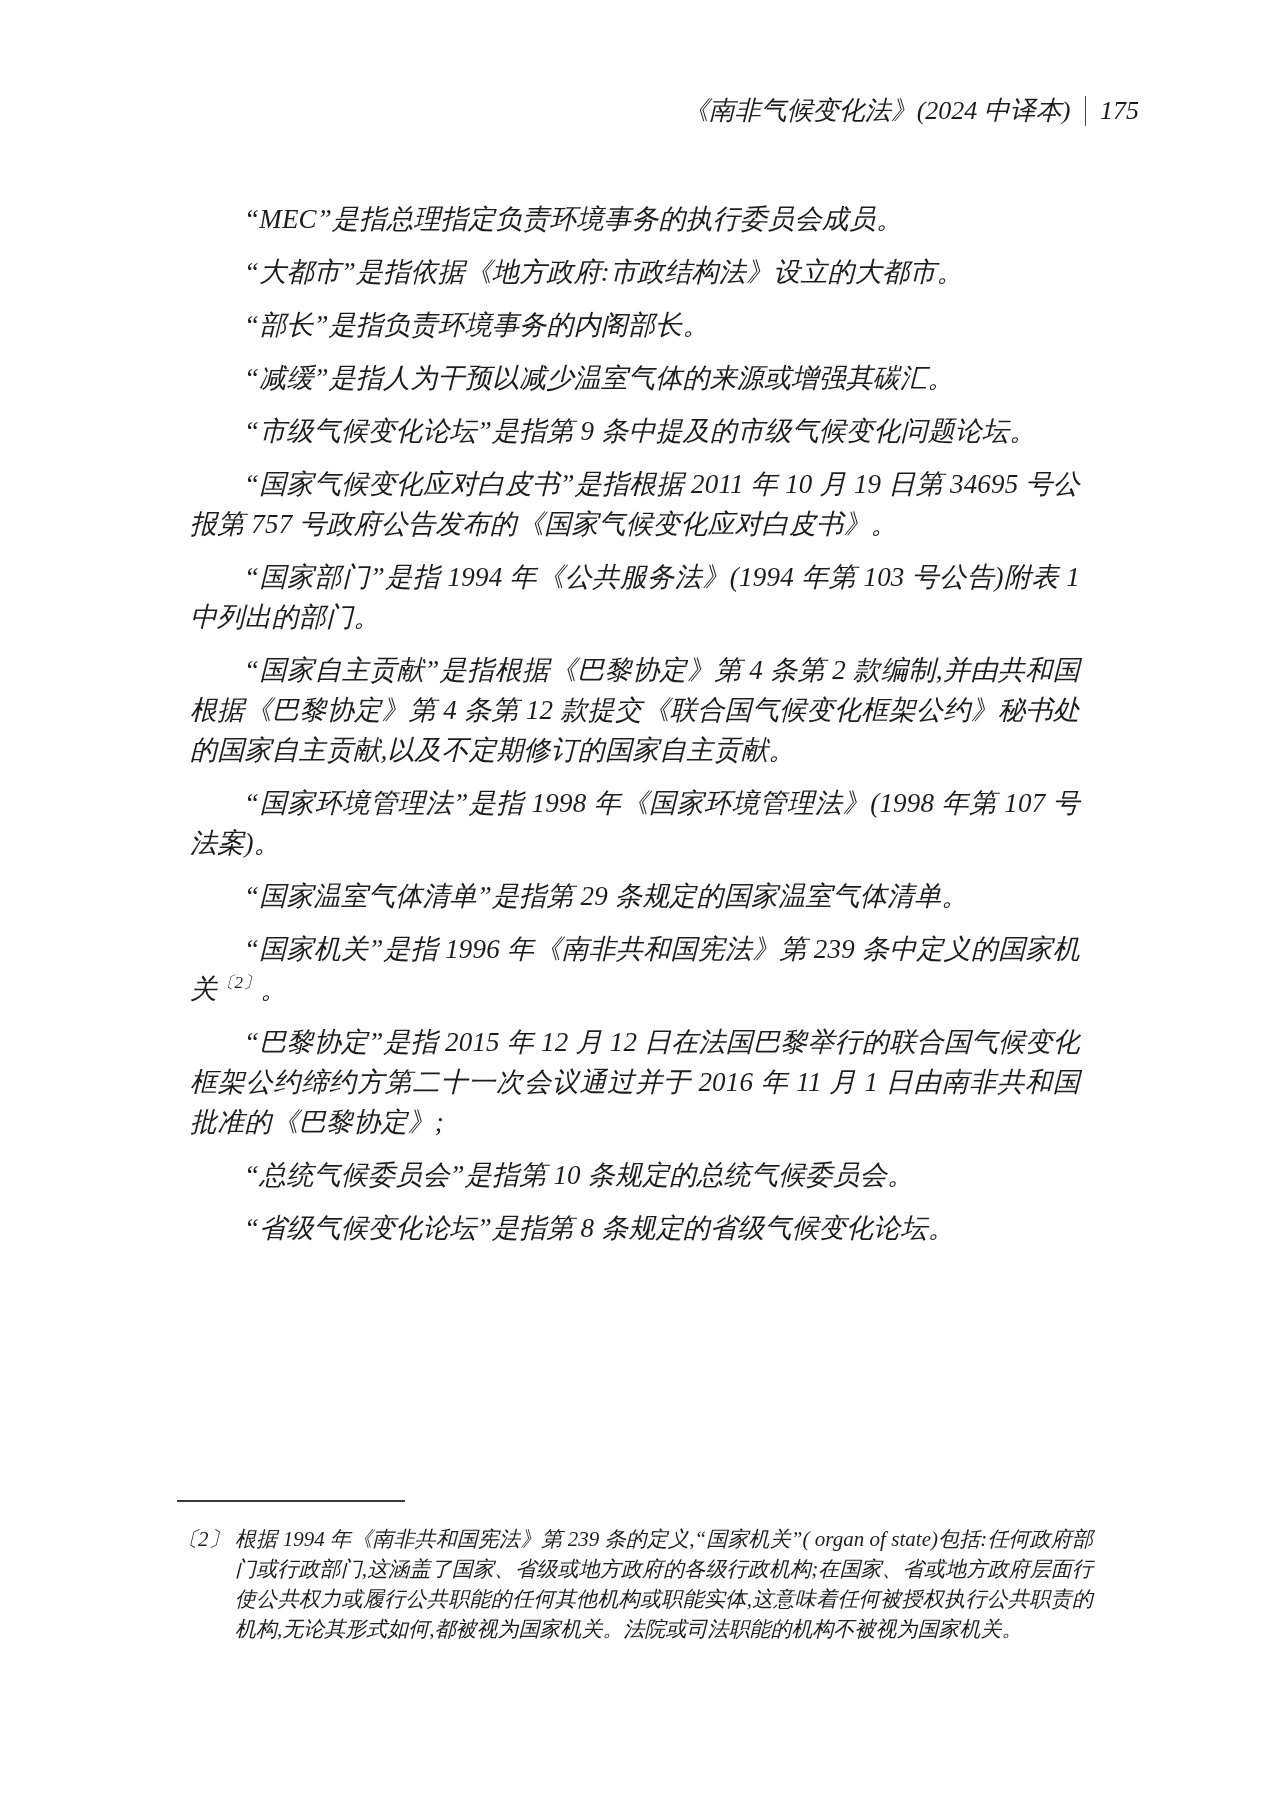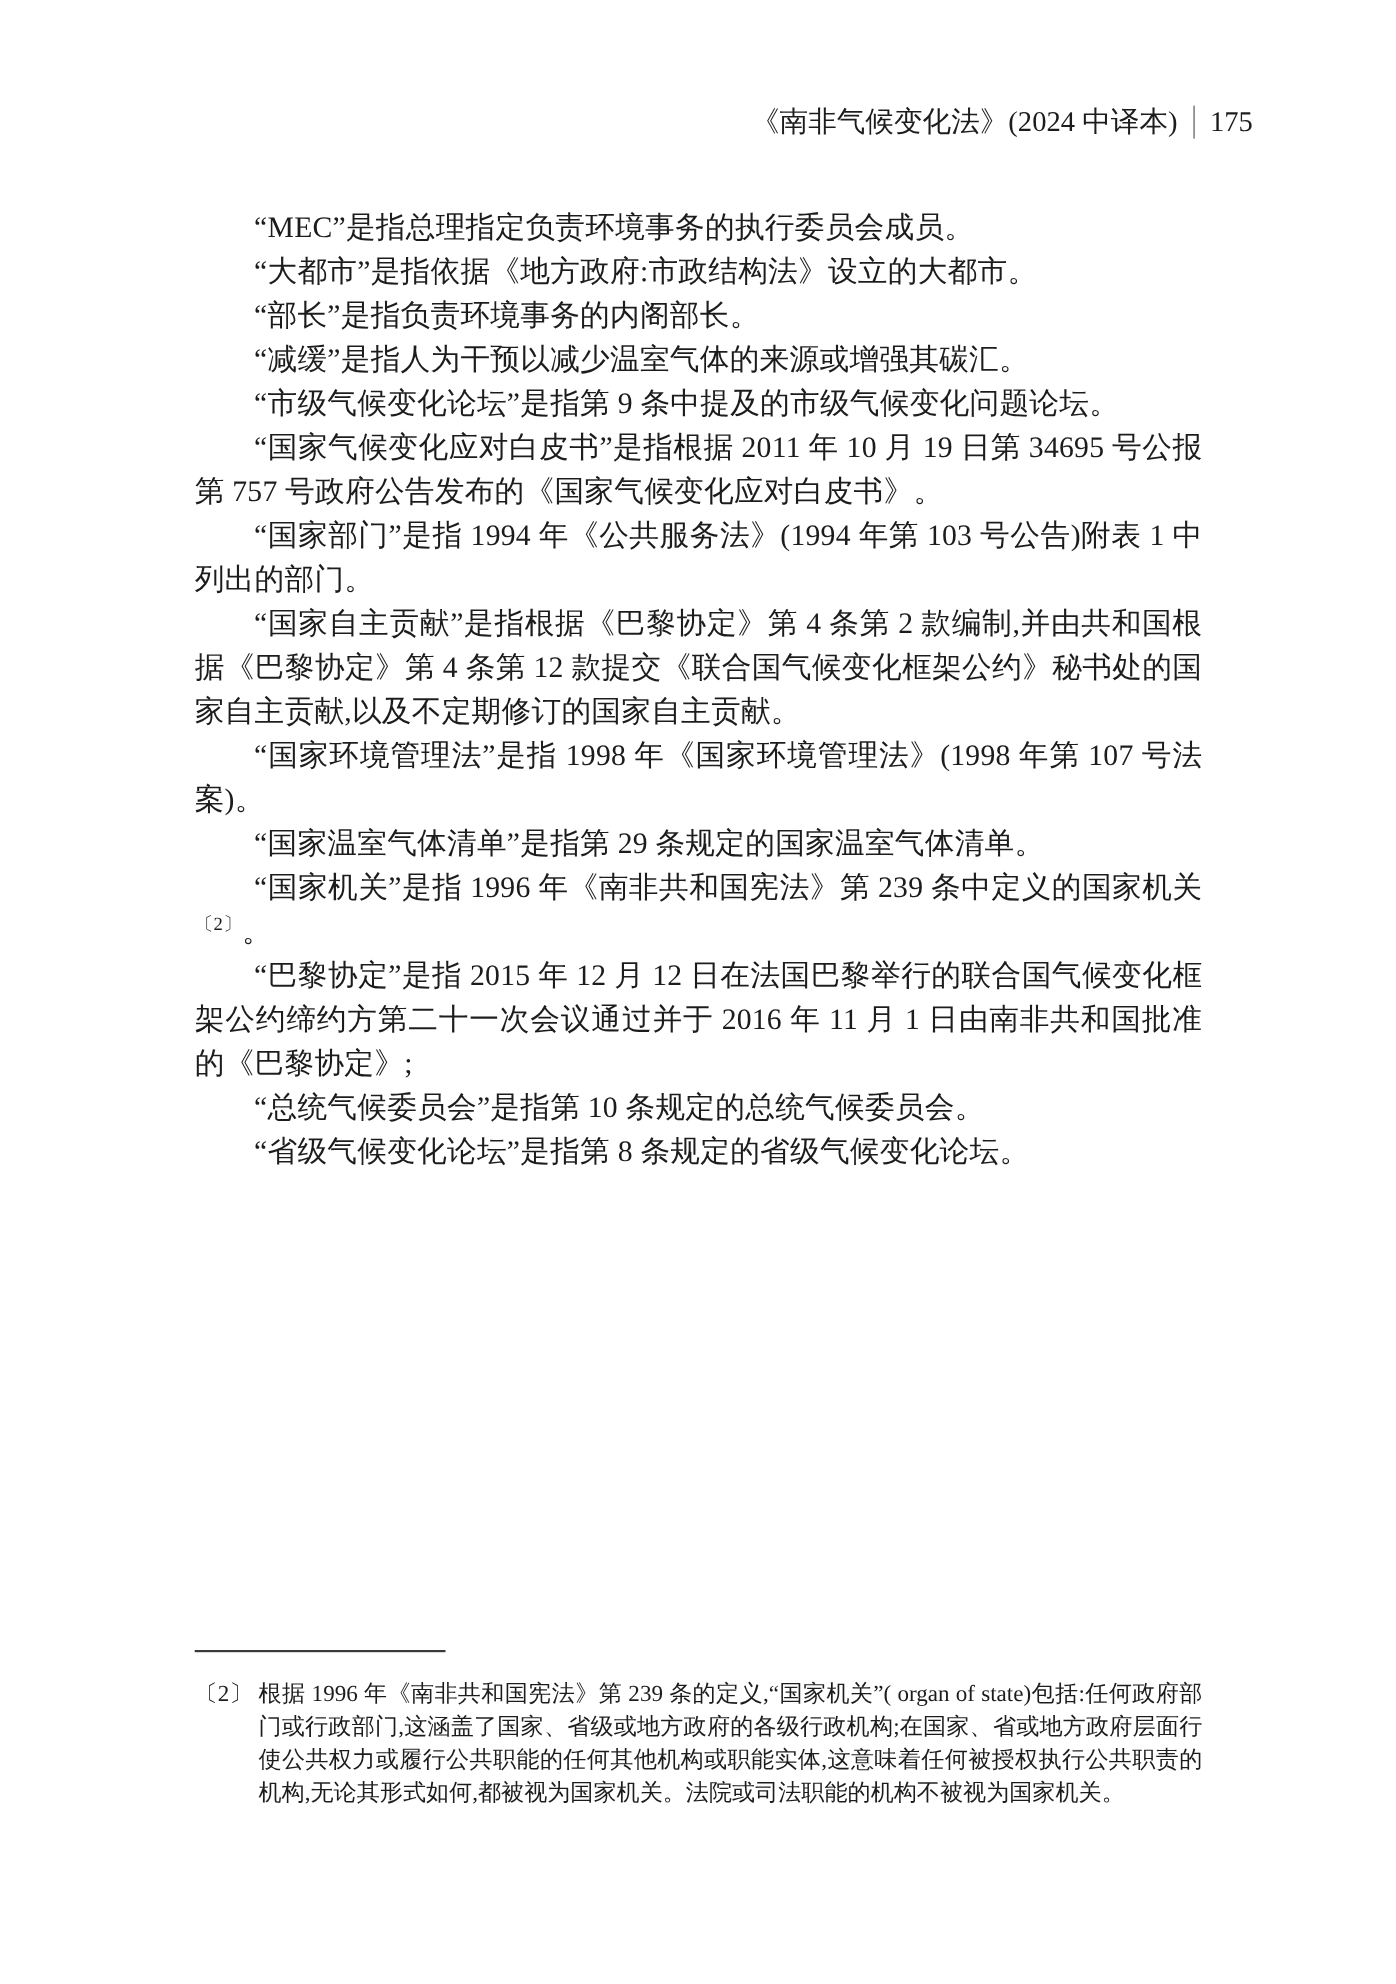--- a/index.html
+++ b/index.html
@@ -8,20 +8,21 @@
     background: #ffffff;
   }
   .page {
     position: relative;
     width: 1269px;
     height: 1804px;
     background: #ffffff;
     font-family: "Liberation Serif", "DejaVu Serif", serif;
     color: #1c1c1c;
     overflow: hidden;
+    font-style: italic;
   }
   
   .header {
     position: absolute;
     top: 94px;
     right: 130px;
     display: flex;
     align-items: center;
     font-size: 26px;
     line-height: 34px;
@@ -34,21 +35,21 @@
     margin: 0 14px;
   }
   
   .content {
     position: absolute;
     left: 177px;
     top: 186px;
     width: 916px;
   }
   .para {
-    margin: 0;
+    margin: 13px;
     text-indent: 2em;
     font-size: 27px;
     line-height: 40px;
     text-align: justify;
     text-justify: inter-ideograph;
     letter-spacing: 0.2px;
   }
   .fn-ref {
     font-size: 17px;
     vertical-align: super;
@@ -106,16 +107,16 @@
     <p class="para"><span>“国家机关”是指 1996 年《南非共和国宪法》第 239 条中定义的国家机关</span><sup class="fn-ref">〔2〕</sup><span>。</span></p>
     <p class="para"><span>“巴黎协定”是指 2015 年 12 月 12 日在法国巴黎举行的联合国气候变化框架公约缔约方第二十一次会议通过并于 2016 年 11 月 1 日由南非共和国批准的《巴黎协定》;</span></p>
     <p class="para"><span>“总统气候委员会”是指第 10 条规定的总统气候委员会。</span></p>
     <p class="para"><span>“省级气候变化论坛”是指第 8 条规定的省级气候变化论坛。</span></p>
   </div>
 
   <div class="fn-separator"></div>
 
   <div class="footnote">
     <span class="fn-marker">〔2〕</span>
-    <span class="fn-text">根据 1996 年《南非共和国宪法》第 239 条的定义,“国家机关”( organ of state)包括:任何政府部门或行政部门,这涵盖了国家、省级或地方政府的各级行政机构;在国家、省或地方政府层面行使公共权力或履行公共职能的任何其他机构或职能实体,这意味着任何被授权执行公共职责的机构,无论其形式如何,都被视为国家机关。法院或司法职能的机构不被视为国家机关。</span>
+    <span class="fn-text">根据 1994 年《南非共和国宪法》第 239 条的定义,“国家机关”( organ of state)包括:任何政府部门或行政部门,这涵盖了国家、省级或地方政府的各级行政机构;在国家、省或地方政府层面行使公共权力或履行公共职能的任何其他机构或职能实体,这意味着任何被授权执行公共职责的机构,无论其形式如何,都被视为国家机关。法院或司法职能的机构不被视为国家机关。</span>
   </div>
 
 </div>
 
 </body></html>

